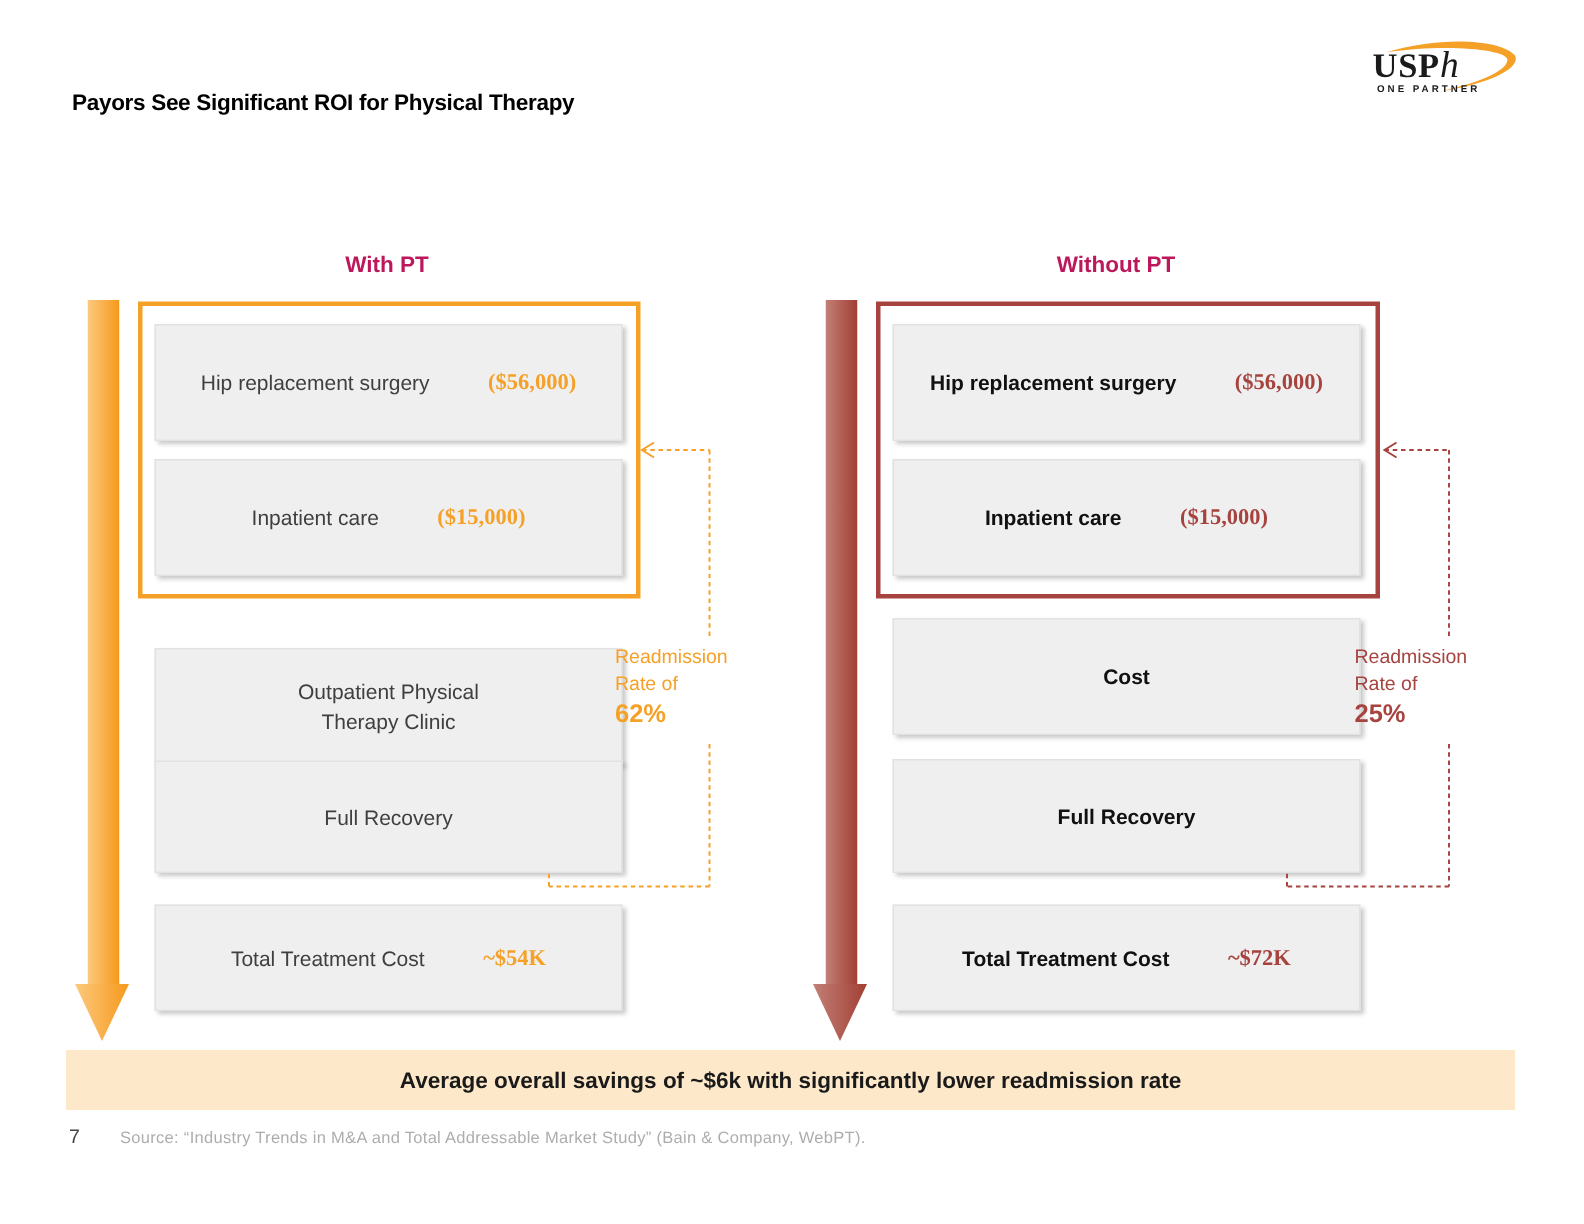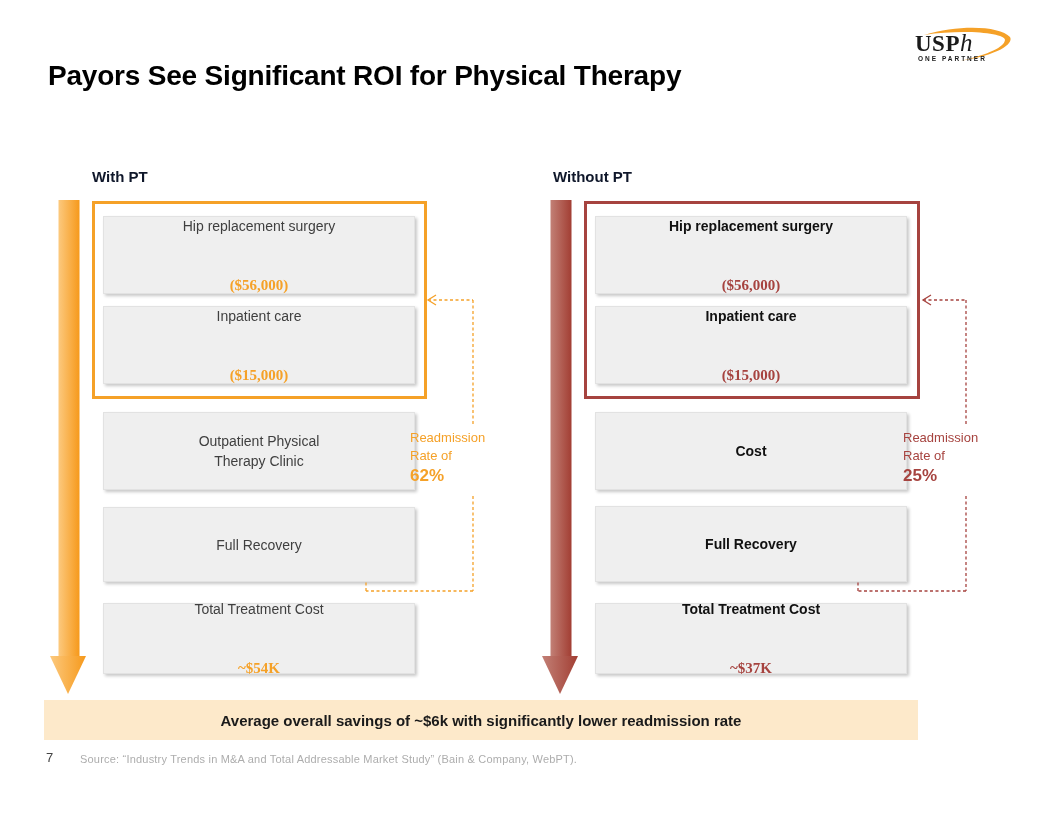--- a/index.html
+++ b/index.html
@@ -1,59 +1,59 @@
 <!DOCTYPE html>
 <html><head>
 <meta charset="utf-8">
 <style>
   html,body{margin:0;padding:0;background:#fff;}
   .slide{
     position:relative;width:1056px;height:816px;background:#ffffff;
     font-family:"Liberation Sans", sans-serif;overflow:hidden;
   }
   .title{
-    position:absolute;left:48px;top:60px;font-size:28px;font-weight:700;color:#000;
+    position:absolute;left:48px;top:60px;font-size:15px;font-weight:700;color:#000;
     letter-spacing:-0.2px;
   }
   .logo{position:absolute;left:902px;top:20px;width:120px;height:50px;}
   .col-header{
-    position:absolute;top:168px;font-size:15px;font-weight:700;color:#0f172a;
+    position:absolute;top:168px;font-size:15px;font-weight:700;color:#be185d;text-align:center;
   }
   .col-header.left{left:92px;width:332px;}
-  .col-header.right{left:553px;width:336px;}
+  .col-header.right{left:576px;width:336px;}
   .arrow-svg{position:absolute;top:200px;width:40px;height:494px;}
   .arrow-svg.left{left:48px;}
   .arrow-svg.right{left:540px;}
   .group-frame{position:absolute;top:201px;height:198px;box-sizing:border-box;border:3px solid;}
   .group-frame.left{left:92px;width:335px;border-color:#F5A128;}
   .group-frame.right{left:584px;width:336px;border-color:#A6433F;}
   .flowbox{
     position:absolute;width:312px;background:#EFEFEF;border:1px solid #E2E2E2;
     box-shadow:2px 2px 3px rgba(0,0,0,0.22);
-    display:flex;flex-direction:column;align-items:center;justify-content:center;
+    display:flex;flex-direction:row;align-items:center;justify-content:center;
     text-align:center;font-size:14px;line-height:20px;box-sizing:border-box;gap:39px;
   }
   .flowbox .t{white-space:pre-line;}
   .col-left .flowbox{left:103px;color:#3F3F3F;font-weight:400;}
   .col-right .flowbox{left:595px;color:#111;font-weight:700;}
   .flowbox .val{font-weight:700;font-size:15px;font-family:Liberation Serif, serif;}
   .col-left .flowbox .val{color:#F5A128;}
   .col-right .flowbox .val{color:#A6433F;}
   .connector{position:absolute;top:292px;width:122px;height:308px;}
   .connector.left{left:360px;}
   .connector.right{left:852px;}
   .readmission{
     position:absolute;top:429px;width:126px;text-align:left;font-size:13px;line-height:18px;
   }
   .readmission.left{left:410px;color:#F5A128;}
   .readmission.right{left:903px;color:#A6433F;}
   .readmission .lbl{white-space:pre-line;}
   .readmission .pct{font-size:17px;font-weight:700;margin-top:2px;}
   .banner{
-    position:absolute;left:44px;top:700px;width:874px;height:40px;background:#FDE9CA;
+    position:absolute;left:44px;top:700px;width:966px;height:40px;background:#FDE9CA;
     display:flex;align-items:center;justify-content:center;
     font-size:15px;font-weight:700;color:#1a1a1a;
   }
   .pagenum{position:absolute;left:46px;top:750px;font-size:13px;color:#444;}
   .source{
     position:absolute;left:80px;top:753px;font-size:11px;color:#ADADAD;
     letter-spacing:0.2px;
   }
 </style>
 </head>
@@ -99,21 +99,21 @@
 
   <div class="col-left">
     <div class="flowbox" style="top:216px;height:78px;">
       <div class="t">Hip replacement surgery</div>
       <div class="val">($56,000)</div>
     </div>
     <div class="flowbox" style="top:306px;height:78px;">
       <div class="t">Inpatient care</div>
       <div class="val">($15,000)</div>
     </div>
-    <div class="flowbox" style="top:412px;height:78px;justify-content:center;">
+    <div class="flowbox" style="top:432px;height:78px;justify-content:center;">
       <div class="t">Outpatient Physical
 Therapy Clinic</div>
     </div>
     <div class="flowbox" style="top:507px;height:75px;">
       <div class="t">Full Recovery</div>
     </div>
     <div class="flowbox" style="top:603px;height:71px;">
       <div class="t">Total Treatment Cost</div>
       <div class="val">~$54K</div>
     </div>
@@ -129,21 +129,21 @@
       <div class="val">($15,000)</div>
     </div>
     <div class="flowbox" style="top:412px;height:78px;">
       <div class="t">Cost</div>
     </div>
     <div class="flowbox" style="top:506px;height:76px;">
       <div class="t">Full Recovery</div>
     </div>
     <div class="flowbox" style="top:603px;height:71px;">
       <div class="t">Total Treatment Cost</div>
-      <div class="val">~$37K</div>
+      <div class="val">~$72K</div>
     </div>
   </div>
 
   <svg class="connector left" viewBox="0 0 122 308">
     <g stroke="#F5A128" stroke-width="1.3" fill="none">
       <path d="M76,3 L68,8 L76,13"></path>
       <path d="M68,8 H113" stroke-dasharray="3 2.5"></path>
       <path d="M113,8 V133" stroke-dasharray="3 2.5"></path>
       <path d="M113,204 V299" stroke-dasharray="3 2.5"></path>
       <path d="M113,299 H6" stroke-dasharray="3 2.5"></path>

